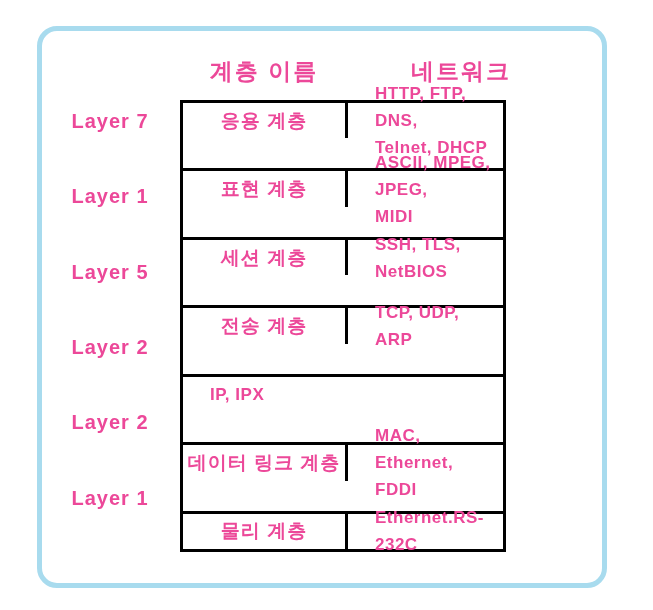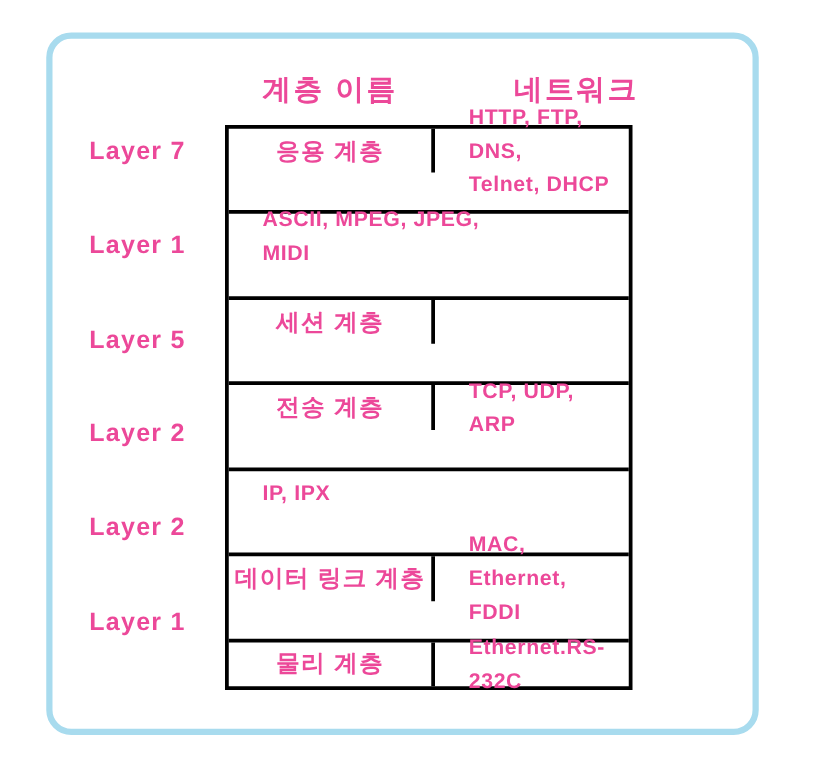--- a/index.html
+++ b/index.html
@@ -122,25 +122,27 @@
     <div class="label">Layer 1</div>
   </div>
 
   <div class="osi-table">
     <div class="row">
       <div class="cell name">응용 계층</div>
       <div class="cell proto">HTTP, FTP, DNS,
 Telnet, DHCP</div>
     </div>
     <div class="row">
+      <div class="cell name">표현 계층</div>
       <div class="cell proto">ASCII, MPEG, JPEG,
 MIDI</div>
     </div>
     <div class="row">
       <div class="cell name">세션 계층</div>
+      <div class="cell proto">SSH, TLS, NetBIOS</div>
     </div>
     <div class="row">
       <div class="cell name">전송 계층</div>
       <div class="cell proto">TCP, UDP, ARP</div>
     </div>
     <div class="row">
       <div class="cell proto">IP, IPX</div>
     </div>
     <div class="row">
       <div class="cell name">데이터 링크 계층</div>

